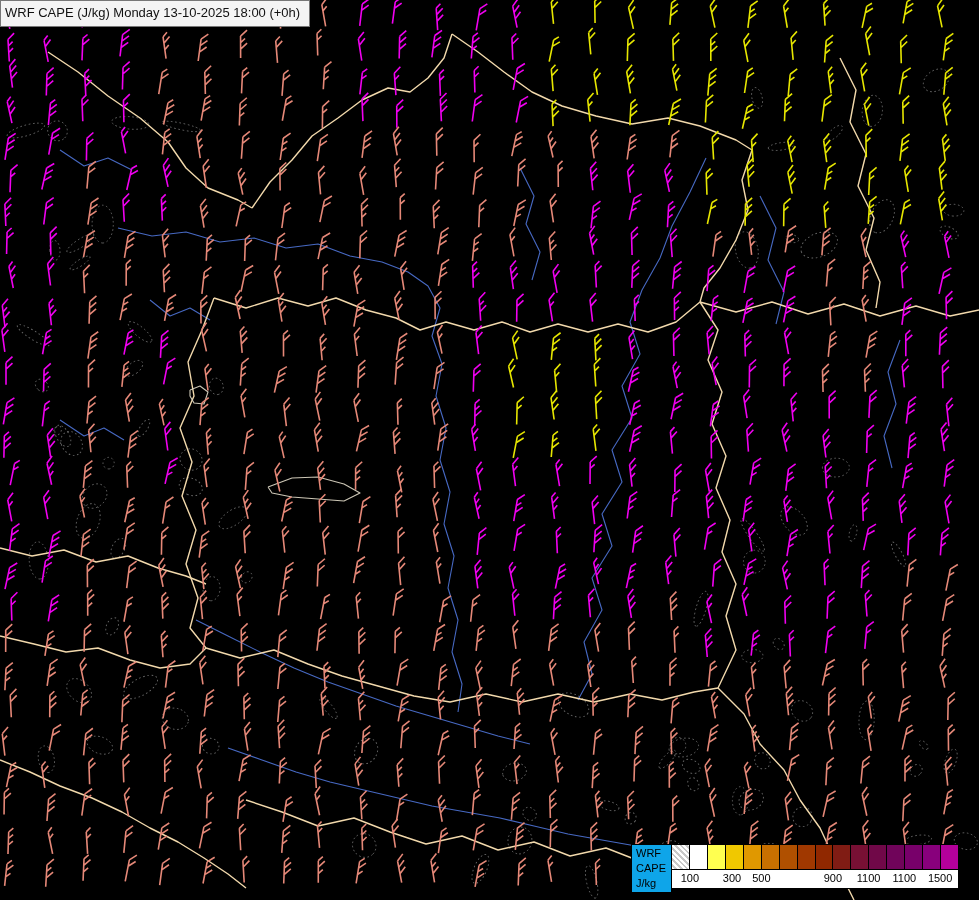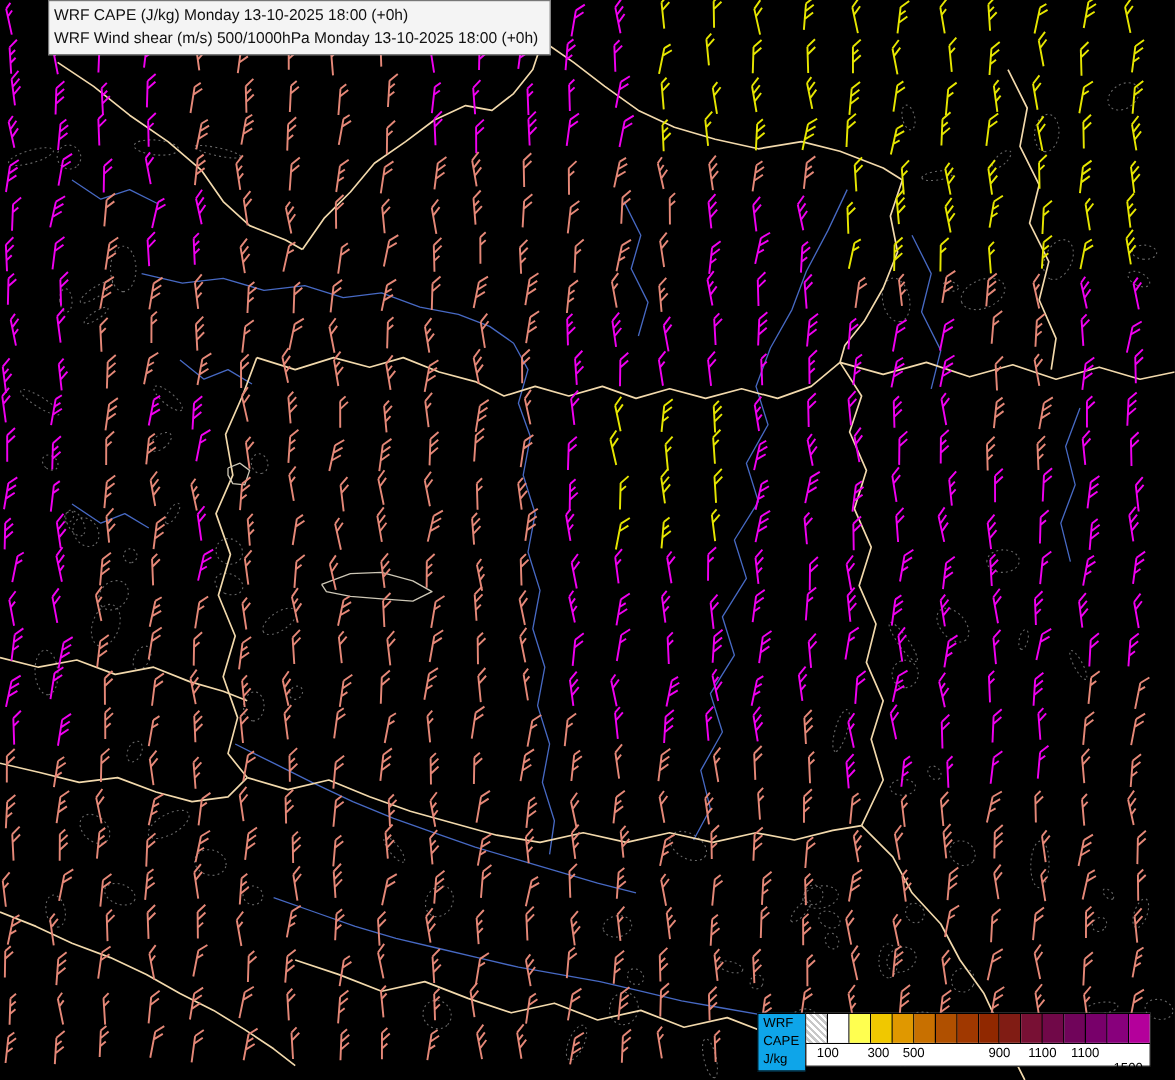--- a/index.html
+++ b/index.html
@@ -5,21 +5,21 @@
   html,body{margin:0;padding:0;background:#111;}
   .stage{
     position:relative;width:979px;height:900px;background:#000;
     overflow:hidden;font-family:"Liberation Sans",sans-serif;
   }
   #map{position:absolute;left:0;top:0;}
   .titlebox{
     position:absolute;top:0;left:0;z-index:5;
     background:#f4f4f4;border:1px solid #777;
     padding:2px 9px 4px 4px;color:#111;
-    font-size:13px;line-height:19px;white-space:nowrap;margin-left:40px;
+    font-size:13px;line-height:19px;white-space:nowrap;
   }
   .legend{
     position:absolute;right:20px;bottom:7px;z-index:5;display:flex;align-items:stretch;
   }
   .legend-labels{
     background:#0ea5e9;color:#000;border:1px solid #000;border-right:none;
     font-size:11px;line-height:15px;padding:1px 5px 1px 4px;
     display:flex;flex-direction:column;justify-content:space-between;
   }
   .legend-right{display:flex;flex-direction:column;}
@@ -2184,21 +2184,20 @@
           <path d="M0,10 L0,-12 M0,-12 L4.5,-16.1 M0,-5.5 L6.5,-11.5 M0,1 L6.5,-5.0" fill="none" stroke="#e58878" stroke-width="1.6"></path>
         </g>
         <g transform="translate(944.1,872.4) rotate(6.8)">
           <path d="M0,10 L0,-12 M0,-12 L6.5,-18.0 M0,-5.5 L4.5,-9.6 M0,1 L6.5,-5.0" fill="none" stroke="#e58878" stroke-width="1.6"></path>
         </g>
       </g>
     </svg>
 
   <div class="titlebox">
     <div>WRF CAPE (J/kg) Monday 13-10-2025 18:00 (+0h)</div>
-    <div>WRF Wind shear (m/s) 500/1000hPa Monday 13-10-2025 18:00 (+0h)</div>
   </div>
 
   <div class="legend">
     <div class="legend-labels">
       <span>WRF</span>
       <span>CAPE</span>
       <span>J/kg</span>
     </div>
     <div class="legend-right">
       <div class="legend-swatches" id="legend-swatches">
@@ -2220,18 +2219,18 @@
           <div class="swatch" style="background: rgb(180, 0, 155);"></div>
         </div>
       <div class="legend-values" id="legend-values">
           <span style="left: 0.875px;">100</span>
           <span style="left: 43px;">300</span>
           <span style="left: 72.375px;">500</span>
           <span style="left: 108.125px; margin-top: 48px;">700</span>
           <span style="left: 143.875px;">900</span>
           <span style="left: 179.625px;">1100</span>
           <span style="left: 215.375px;">1100</span>
-          <span style="left: 251.125px; margin-top: 12px;">1500</span>
+          <span style="left: 251.125px;">1500</span>
         </div>
     </div>
   </div>
 
 </div>
 
 </body></html>

